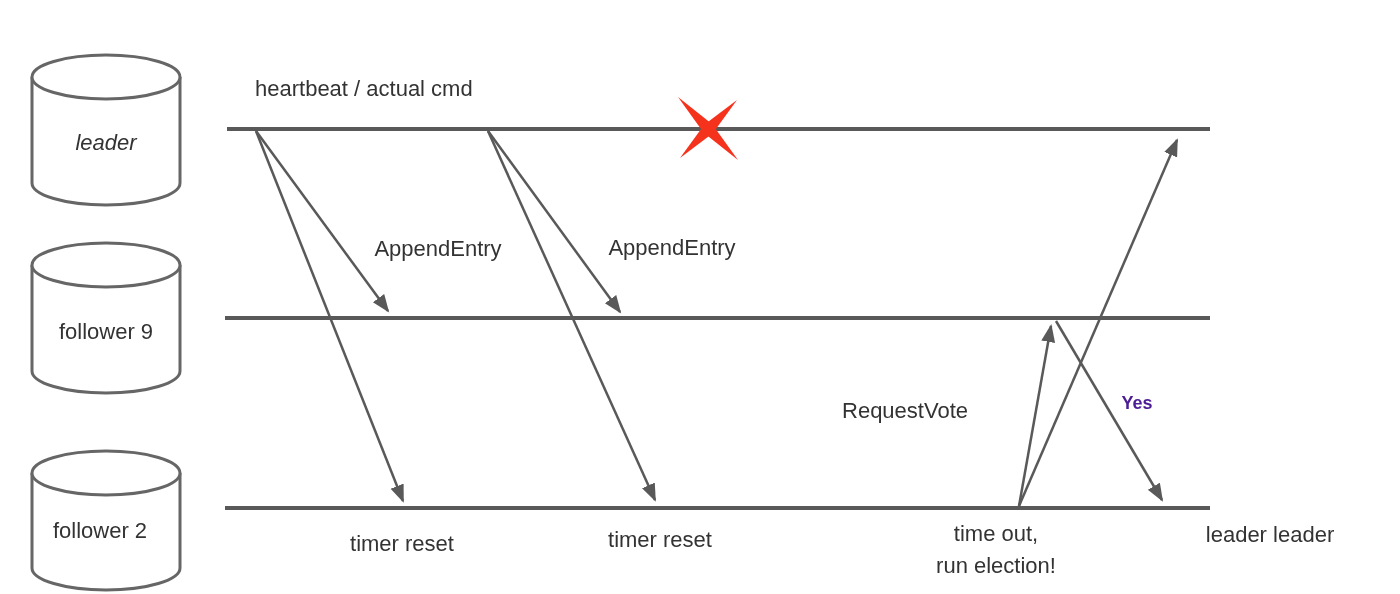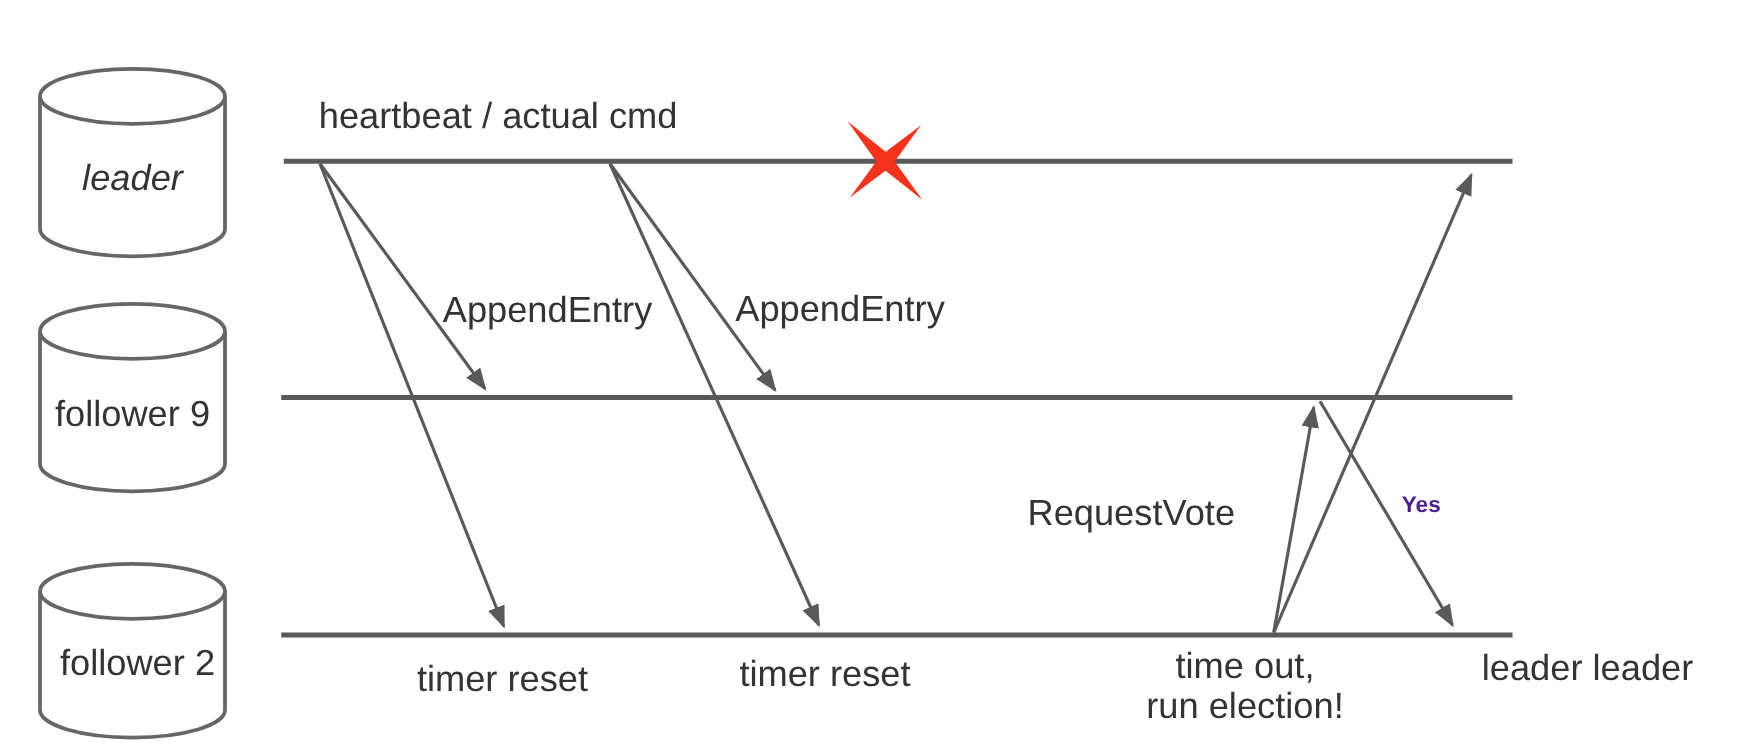--- a/index.html
+++ b/index.html
@@ -7,21 +7,21 @@
     position: relative;
     width: 1400px;
     height: 594px;
     background: #ffffff;
     font-family: "Liberation Sans", sans-serif;
     overflow: hidden;
   }
   .canvas svg { position: absolute; top: 0; left: 0; }
   .label {
     position: absolute;
-    font-size: 29px;
+    font-size: 22px;
     color: #333333;
     white-space: nowrap;
     line-height: 1.2;
   }
   .centered { transform: translate(-50%, -50%); text-align: center; }
   .vote-reply { font-size: 18px; font-weight: bold; color: #4c1d95; }
 </style>
 </head>
 <body>
 
@@ -64,21 +64,21 @@
     <line x1="1056" y1="321" x2="1162" y2="500" stroke="#595959" stroke-width="2.5" marker-end="url(#arrow)"></line>
 
     <g>
       <path d="M678,97 L712.3,124.3 L738,160 L703.7,132.7 Z" fill="#f5321c"></path>
       <path d="M737,100 L712.8,133.2 L680,158 L704.2,124.8 Z" fill="#f5321c"></path>
     </g>
   </svg>
 
   <div class="label centered" style="left:106px; top:143px;font-style:italic;">leader</div>
   <div class="label centered" style="left:106px; top:332px;">follower 9</div>
-  <div class="label centered" style="left:110px; top:531px;">follower 2</div>
+  <div class="label centered" style="left:100px; top:531px;">follower 2</div>
 
   <div class="label" style="left:255px; top:76px;">heartbeat / actual cmd</div>
 
   <div class="label centered" style="left:438px; top:249px;">AppendEntry</div>
   <div class="label centered" style="left:672px; top:248px;">AppendEntry</div>
 
   <div class="label centered" style="left:905px; top:411px;">RequestVote</div>
   <div class="label vote-reply centered" style="left:1137px; top:404px;">Yes</div>
 
   <div class="label centered" style="left:402px; top:544px;">timer reset</div>

